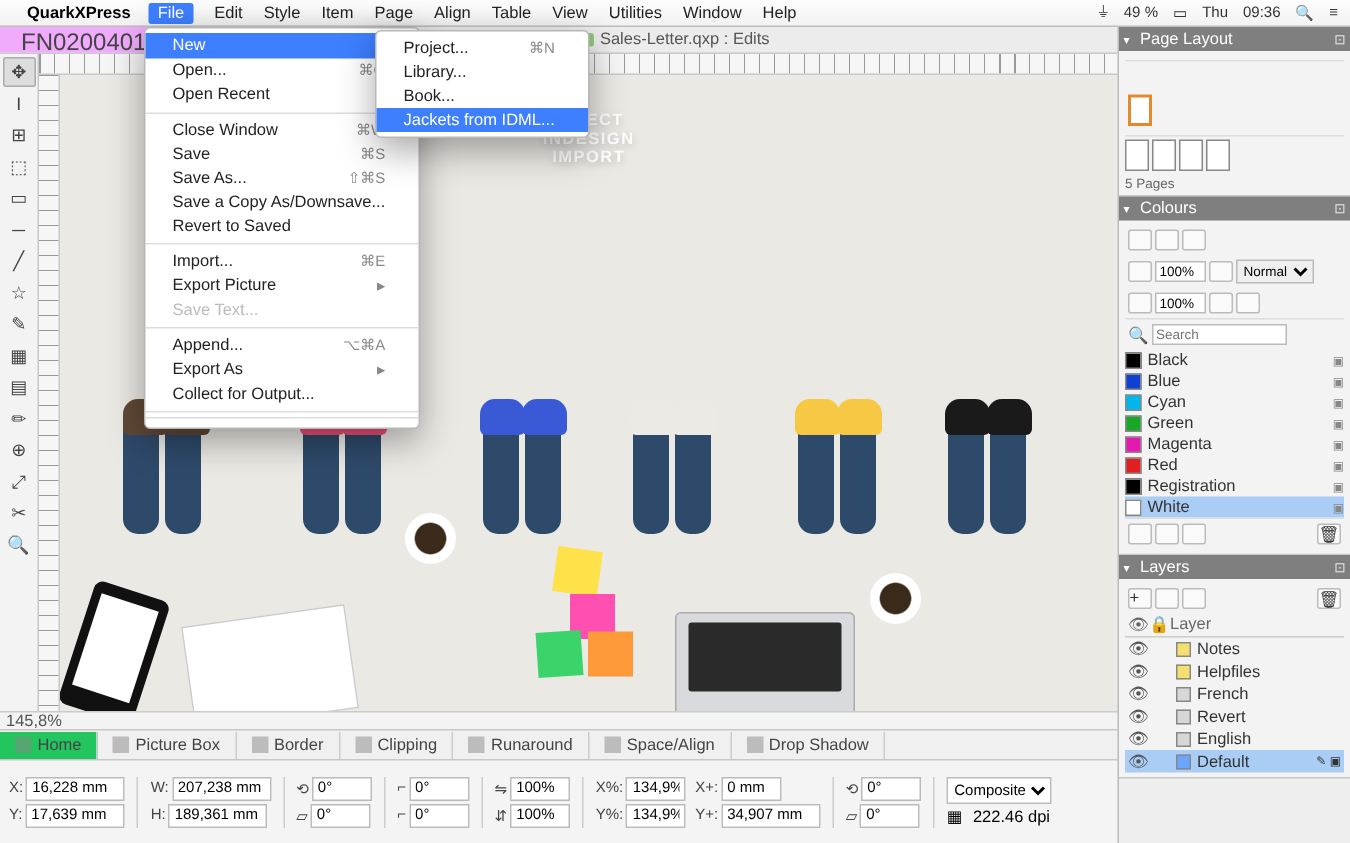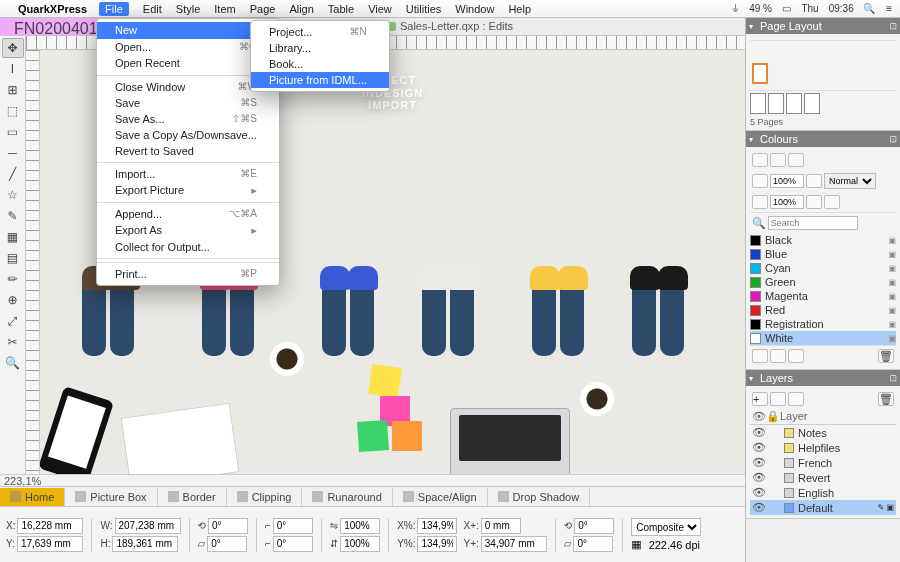--- a/index.html
+++ b/index.html
@@ -86,21 +86,21 @@
 .layers .hdr{display:flex;font-size:9px;color:#666;border-bottom:1px solid #ccc;padding:1px 2px}
 .pctl{display:flex;gap:2px;padding:3px 2px;align-items:center;flex-wrap:wrap}
 .pctl .b{width:16px;height:14px;border:1px solid #bbb;background:#fafafa;border-radius:2px}
 .pctl input{width:34px;height:14px;border:1px solid #bbb;font-size:9px;padding:0 2px}
 .pctl select{height:16px;font-size:9px;border:1px solid #bbb}
 
 
 #mtabs{position:absolute;left:0;right:155px;bottom:56px;height:20px;background:#f0f0f0;border-top:1px solid #c8c8c8;display:flex;align-items:center;z-index:25}
 #mtabs .t{padding:3px 10px;border-right:1px solid #ccc;display:flex;align-items:center;gap:4px;color:#444;font-size:10px}
 #mtabs .t .ic{width:11px;height:11px;background:#888;opacity:.5}
-#mtabs .t.act{background:#eab308}
+#mtabs .t.act{background:#22c55e}
 #mvals{position:absolute;left:0;right:155px;bottom:0;height:56px;background:#f4f4f4;border-top:1px solid #c8c8c8;display:flex;align-items:center;padding:4px 6px;gap:6px;z-index:25;flex-wrap:wrap}
 #mvals .cell{display:flex;align-items:center;gap:2px}
 #mvals .cell label{font-size:10px;color:#444}
 #mvals .cell input{width:66px;height:16px;border:1px solid #bbb;font-size:10px;padding:0 3px;background:#fff}
 #mvals .cell input.sm{width:40px}
 #mvals .sep{width:1px;height:34px;background:#ccc;margin:0 2px}
 #mvals select{height:18px;border:1px solid #bbb;font-size:10px;background:#fff}
 
 #zoombar{position:absolute;left:0;bottom:76px;right:155px;height:12px;background:#f3f3f3;border-top:1px solid #ccc;display:flex;align-items:center;font-size:9px;color:#555;padding-left:4px;z-index:22}
 </style>
@@ -163,51 +163,50 @@
       <span>Revert to Saved</span>
     </div>
     <hr>
     <div class="it">
       <span>Import...</span>
       <span class="sc">⌘E</span>
     </div>
     <div class="it arrow">
       <span>Export Picture</span>
     </div>
+    <div class="it dis">
+      <span>Save Text...</span>
+    </div>
     <hr>
     <div class="it">
       <span>Append...</span>
       <span class="sc">⌥⌘A</span>
     </div>
     <div class="it arrow">
       <span>Export As</span>
     </div>
     <div class="it">
       <span>Collect for Output...</span>
     </div>
     <hr>
     <hr>
-    <div class="it">
-      <span>Print...</span>
-      <span class="sc">⌘P</span>
-    </div>
   </div>
 <div id="dd2" class="dd">
     <div class="it">
       <span>Project...</span>
       <span class="sc">⌘N</span>
     </div>
     <div class="it">
       <span>Library...</span>
     </div>
     <div class="it">
       <span>Book...</span>
     </div>
     <div class="it sel">
-      <span>Picture from IDML...</span>
+      <span>Jackets from IDML...</span>
     </div>
   </div>
 
 <div id="doctab">
   <div class="tab">FN0200401-LAY...</div>
 </div>
 <div id="wintitle">
   <span class="dot"></span>
   <span>Sales-Letter.qxp : Edits</span>
 </div>
@@ -251,21 +250,21 @@
   <div class="coffee" style="bottom:110px;left:230px"></div>
   <div class="coffee" style="bottom:70px;left:540px"></div>
   <div class="sticky" style="bottom:90px;left:330px;background:#ffe14a;transform:rotate(8deg)"></div>
   <div class="sticky" style="bottom:60px;left:340px;background:#ff4fb0"></div>
   <div class="sticky" style="bottom:35px;left:318px;background:#3bd46a;transform:rotate(-4deg)"></div>
   <div class="sticky" style="bottom:35px;left:352px;background:#ff9a3b"></div>
   <div class="laptop"></div>
 </div>
 
 <div id="zoombar">
-  <span>223,1%</span>
+  <span>145,8%</span>
 </div>
 
 <div id="panels">
   <div class="panel pages">
     <div class="hd">
         <span>Page Layout</span>
         <span class="x">⊡</span>
       </div>
     <div class="body">
       <div class="thumbs">

